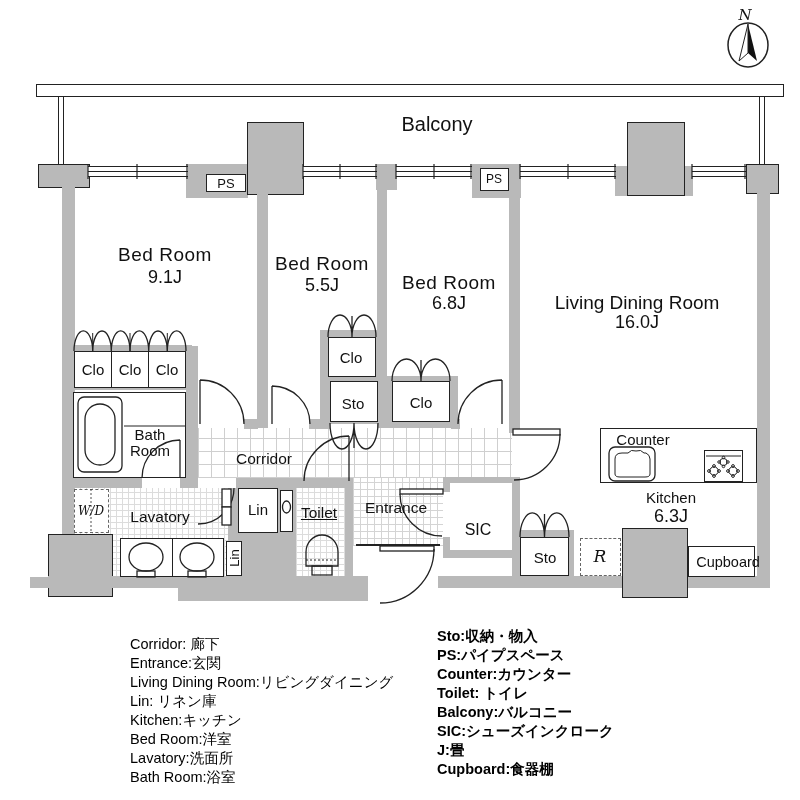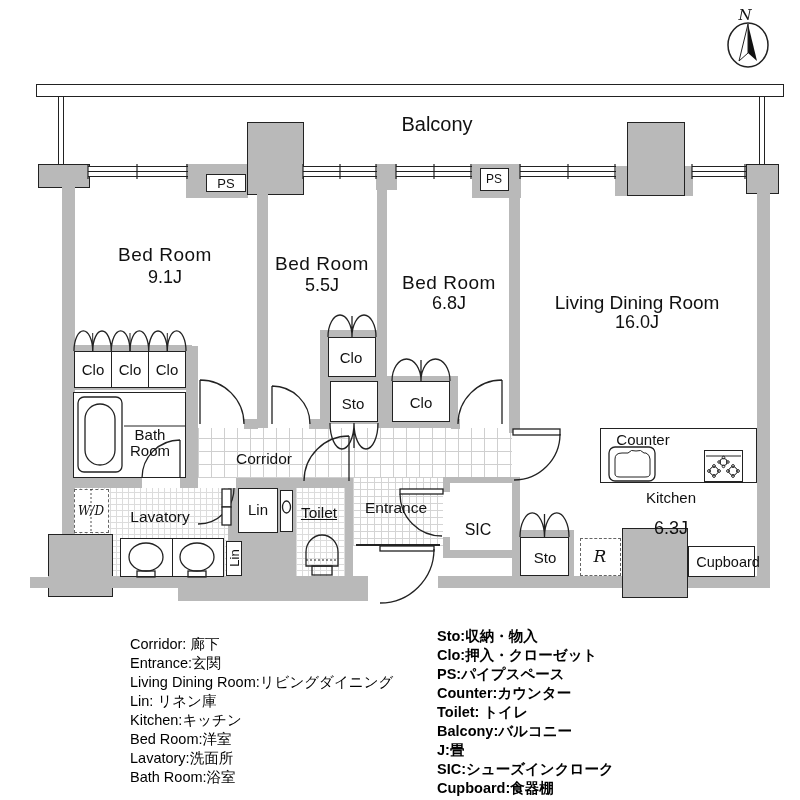--- a/index.html
+++ b/index.html
@@ -210,21 +210,21 @@
 
   <div class="lbl" style="left:165px;top:255px;font-size:19px;letter-spacing:.5px;">Bed Room</div>
   <div class="lbl" style="left:165px;top:277px;font-size:18px;">9.1J</div>
   <div class="lbl" style="left:322px;top:264px;font-size:19px;letter-spacing:.5px;">Bed Room</div>
   <div class="lbl" style="left:322px;top:285px;font-size:18px;">5.5J</div>
   <div class="lbl" style="left:449px;top:283px;font-size:19px;letter-spacing:.5px;">Bed Room</div>
   <div class="lbl" style="left:449px;top:303px;font-size:18px;">6.8J</div>
   <div class="lbl" style="left:637px;top:303px;font-size:19px;">Living Dining Room</div>
   <div class="lbl" style="left:637px;top:322px;font-size:18px;">16.0J</div>
   <div class="lbl" style="left:671px;top:497px;font-size:15px;">Kitchen</div>
-  <div class="lbl" style="left:671px;top:516px;font-size:18px;margin-top:12px;">6.3J</div>
+  <div class="lbl" style="left:671px;top:516px;font-size:18px;">6.3J</div>
 
   <div class="lbl" style="left:150px;top:434px;font-size:15px;">Bath</div>
   <div class="lbl" style="left:150px;top:450px;font-size:15px;">Room</div>
   <div class="lbl" style="left:264px;top:459px;font-size:15.5px;">Corridor</div>
   <div class="lbl" style="left:396px;top:508px;font-size:15.5px;">Entrance</div>
   <div class="lbl" style="left:160px;top:517px;font-size:15.5px;">Lavatory</div>
   <div class="lbl" style="left:319px;top:513px;font-size:15.5px;text-decoration:underline;">Toilet</div>
   <div class="lbl" style="left:478px;top:530px;font-size:16px;text-align:center;">SIC</div>
 
   <div class="lbl" style="left:93px;top:369px;font-size:15px;">Clo</div>
@@ -247,22 +247,21 @@
     <div>Entrance:玄関</div>
     <div>Living Dining Room:リビングダイニング</div>
     <div>Lin: リネン庫</div>
     <div>Kitchen:キッチン</div>
     <div>Bed Room:洋室</div>
     <div>Lavatory:洗面所</div>
     <div>Bath Room:浴室</div>
   </div>
   <div class="legend" style="left:437px;top:627px;font-weight:bold;">
     <div>Sto:収納・物入</div>
-    <div>Clo:押入・クローゼット</div>
     <div>PS:パイプスペース</div>
     <div>Counter:カウンター</div>
     <div>Toilet: トイレ</div>
     <div>Balcony:バルコニー</div>
+    <div>SIC:シューズインクローク</div>
     <div>J:畳</div>
-    <div>SIC:シューズインクローク</div>
     <div>Cupboard:食器棚</div>
   </div>
 </div>
 
 </body></html>

